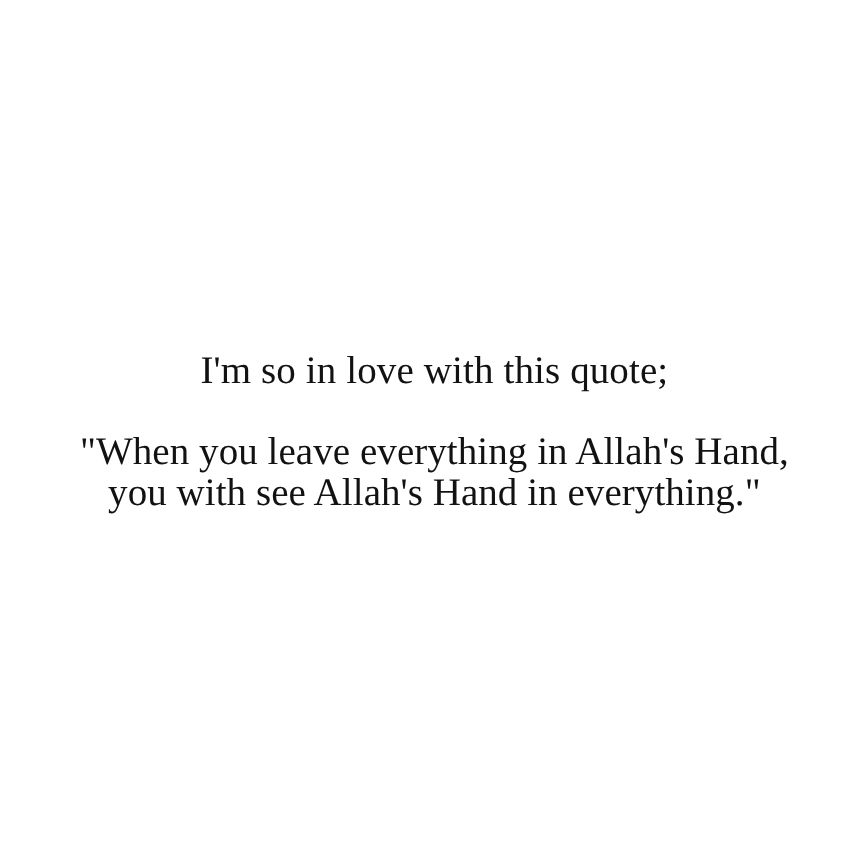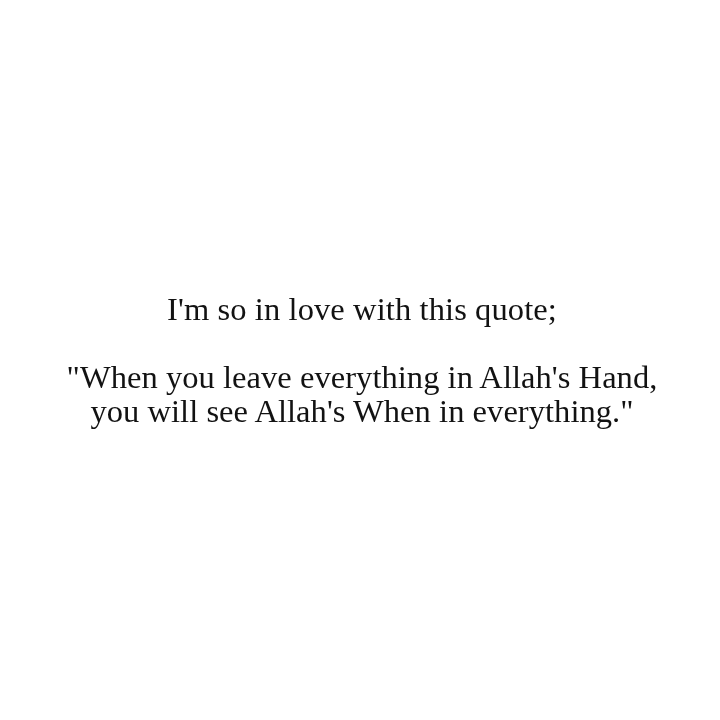--- a/index.html
+++ b/index.html
@@ -84,18 +84,18 @@
 <div class="canvas" style="background: rgb(255, 255, 255);">
 
   <div class="quote-block" style="color: rgb(18, 18, 18);">
 
     <p class="intro-line">I'm so in love with this quote;</p>
 
     <div class="spacer"></div>
 
     <blockquote class="quotation">
       <span class="q-line q-line-1">"When you leave everything in Allah's Hand,</span>
-      <span class="q-line q-line-2">you will see Allah's When in everything."</span>
+      <span class="q-line q-line-2">you with see Allah's Hand in everything."</span>
     </blockquote>
 
   </div>
 
 </div>
 
 </body></html>

